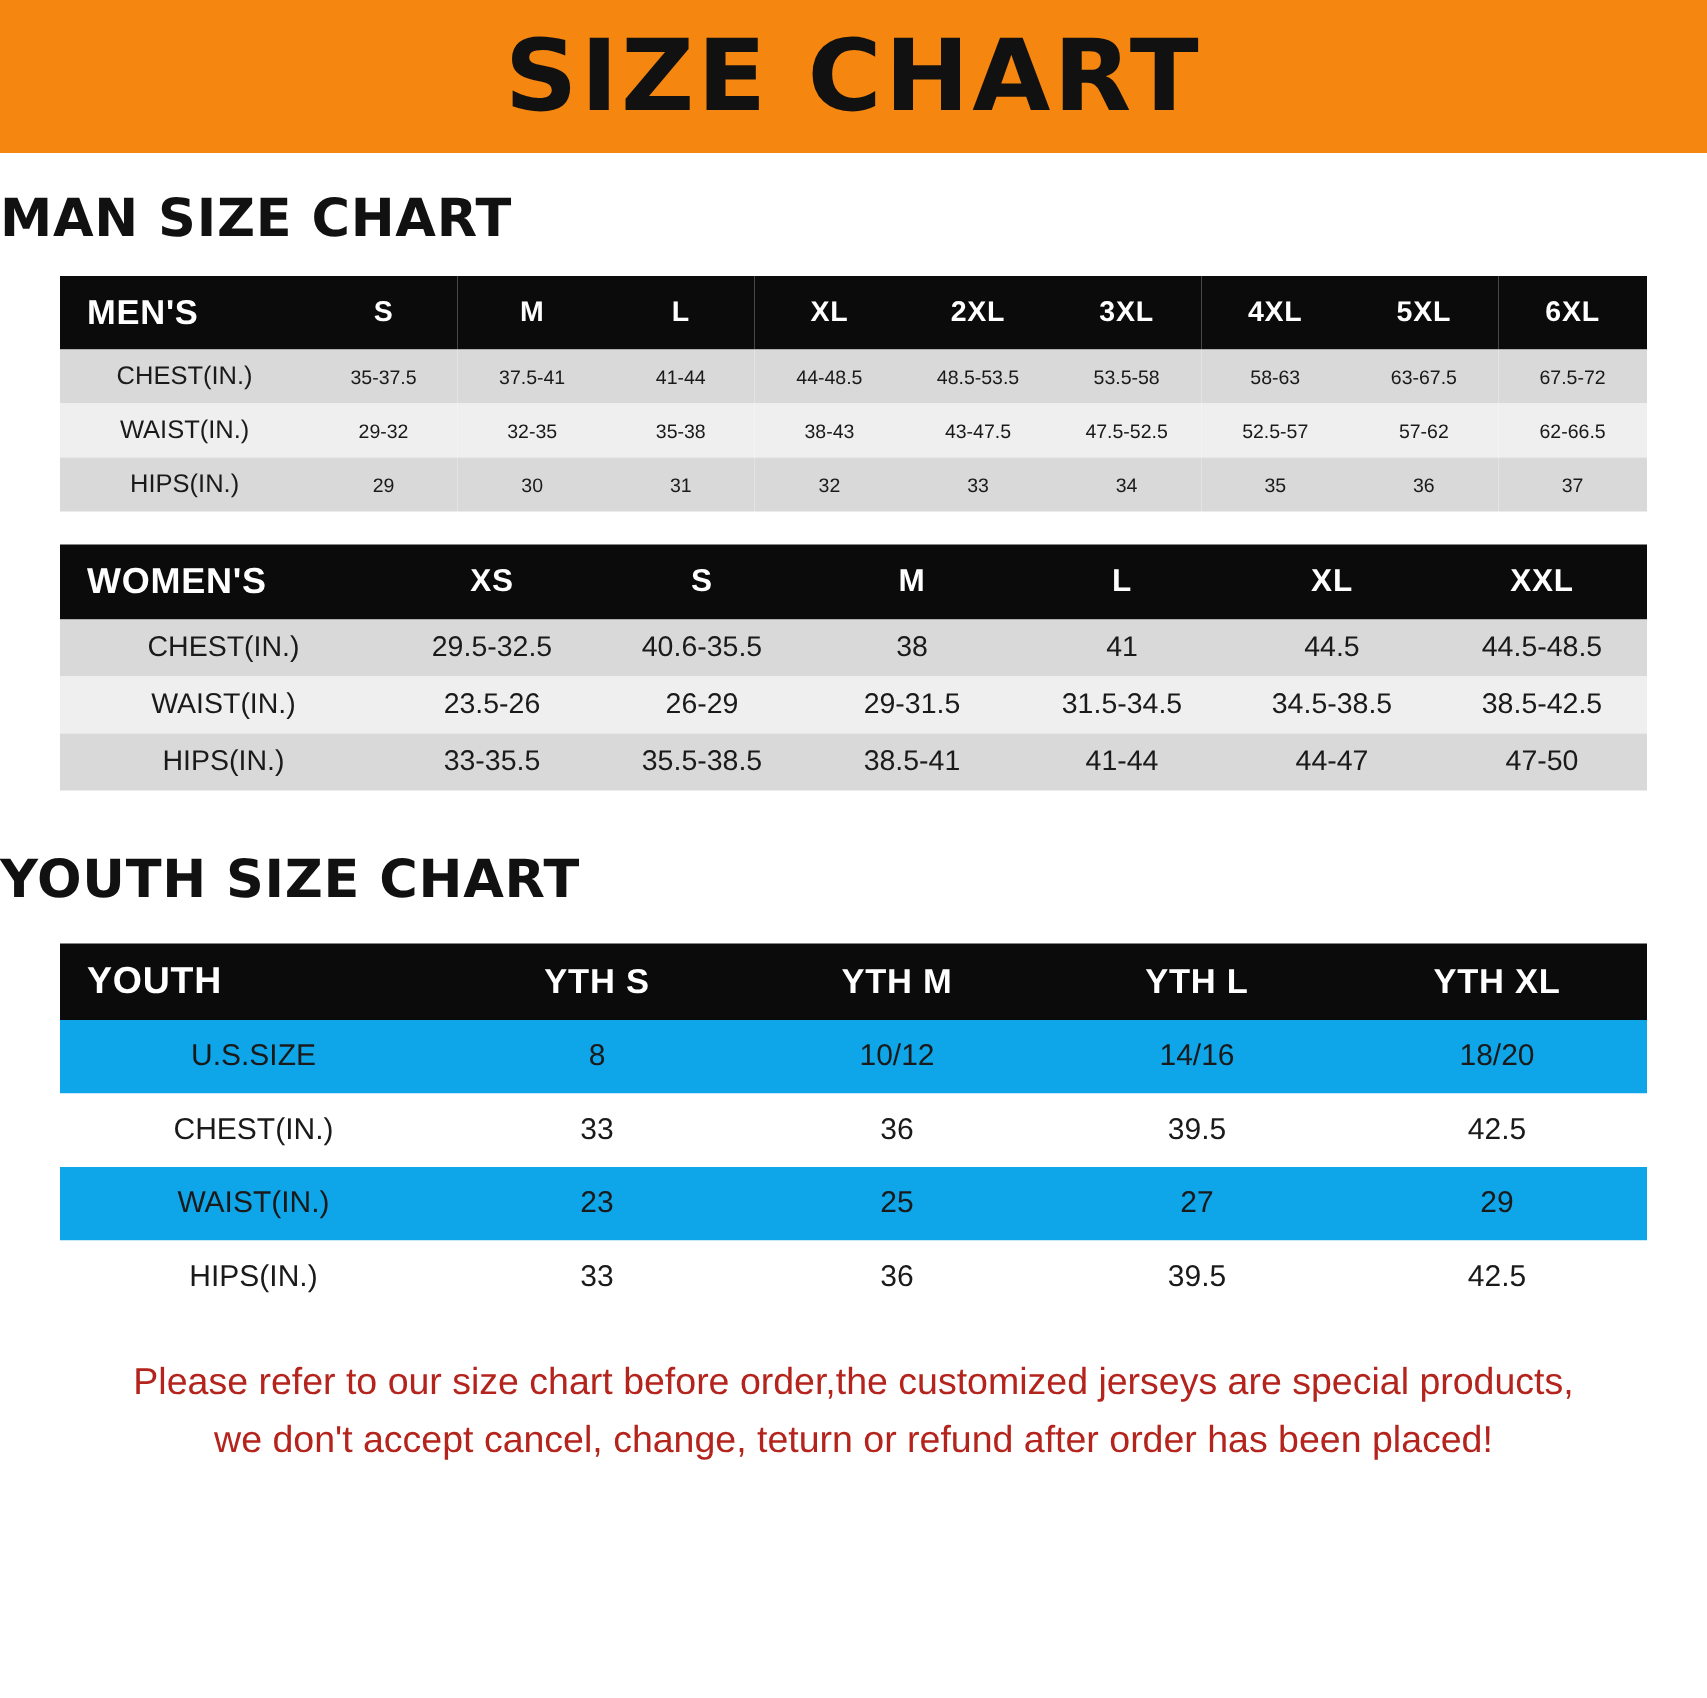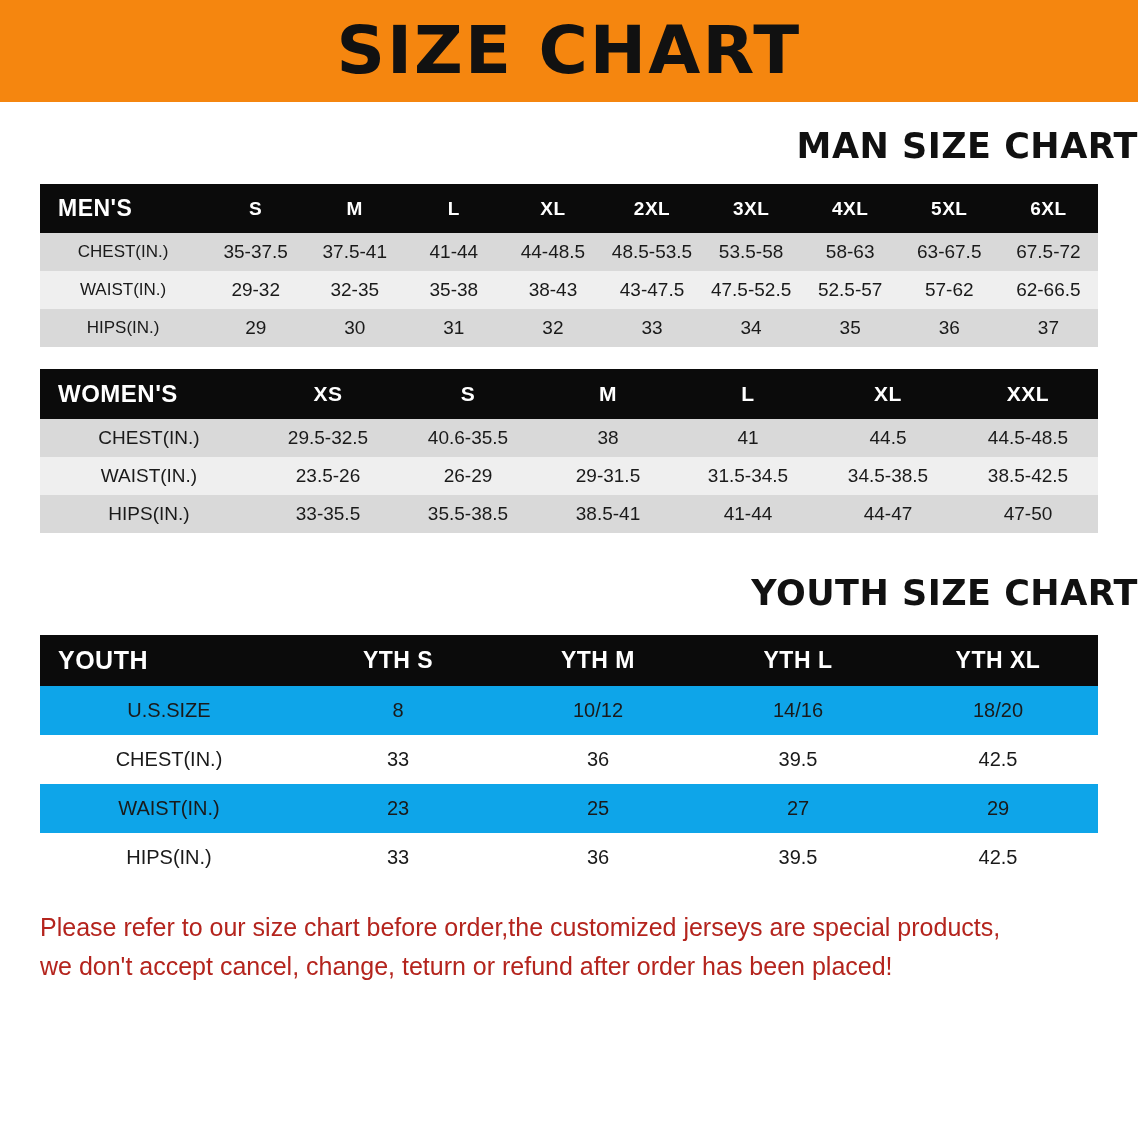--- a/index.html
+++ b/index.html
@@ -32,21 +32,21 @@
     font-family: "DejaVu Sans", sans-serif;
     font-weight: bold;
     font-size: 66px;
     letter-spacing: 2px;
     color: #111111;
     line-height: 1;
     transform: scaleX(1.02);
   }
   
   .section-title {
-    text-align: right;
+    text-align: left;
     font-family: "DejaVu Sans", sans-serif;
     font-weight: bold;
     font-size: 35px;
     color: #111111;
     letter-spacing: 0.5px;
   }
   #man-title { margin-top: 24px; }
   #women-title { margin-top: 30px; }
   #youth-title { margin-top: 40px; }
 
@@ -95,21 +95,21 @@
     color: #1a1a1a;
   }
   tr.zebra-dark td { background: #d9d9d9; }
   tr.zebra-light td { background: #efefef; }
 
   
   #men-table col.c0 { width: 166px; }
   #men-table col.cx { width: 99px; }
   #men-table thead th { font-size: 19px; }
   #men-table thead th.rowlabel { font-size: 23px; margin-left: 37px; }
-  #men-table tbody td { font-size: 19px; }
+  #men-table tbody td { font-size: 13px; }
   #men-table tbody td.rowlabel { font-size: 17px; }
 
   
   #women-table col.c0 { width: 218px; }
   #women-table col.cx { width: 140px; }
 
   
   #youth-table col.c0 { width: 258px; }
   #youth-table col.cx { width: 200px; }
   #youth-table thead th { font-size: 23px; }
@@ -118,21 +118,21 @@
   #youth-table tbody td.rowlabel { font-size: 20px; }
   #youth-table tbody tr.zebra-light td { background: #0ea5e9; }
   #youth-table tbody tr.zebra-white td { background: #ffffff; }
   .table-gap-md { height: 18px; }
   .table-gap-lg { height: 22px; }
 
   
   .note {
     margin-top: 26px;
     padding: 0 40px;
-    text-align: left;
+    text-align: center;
     color: #b4241d;
     font-family: "Liberation Sans", sans-serif;
     font-size: 25px;
     line-height: 1.55;
   }
   .note div { white-space: nowrap; }
 </style>
 </head>
 <body>
 

